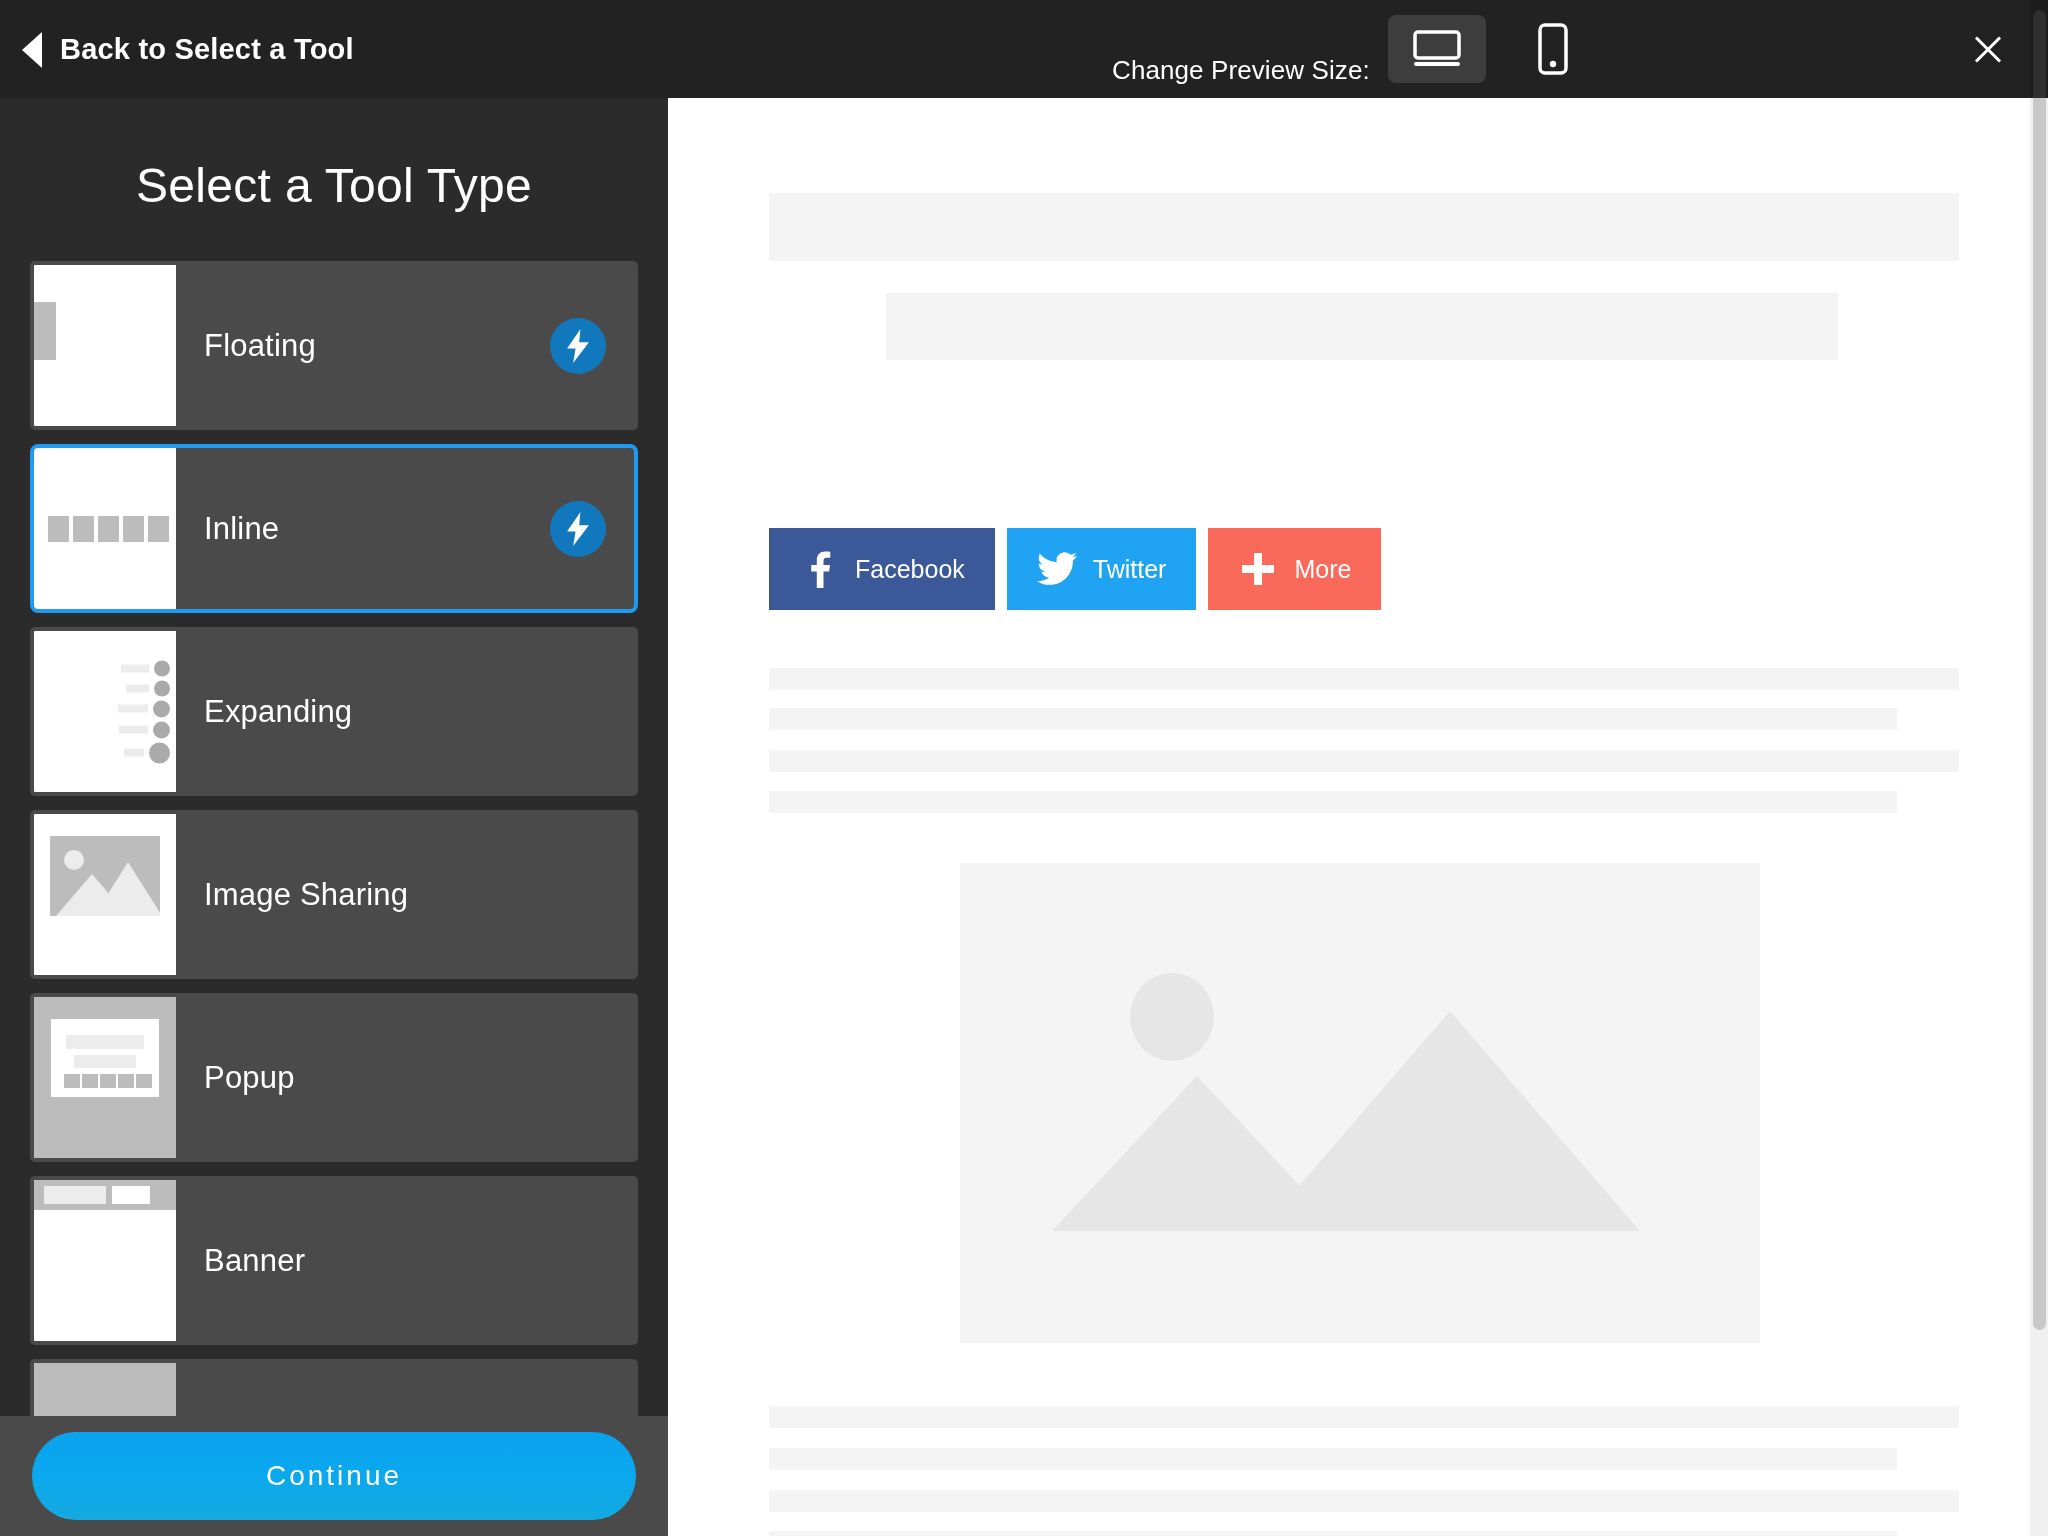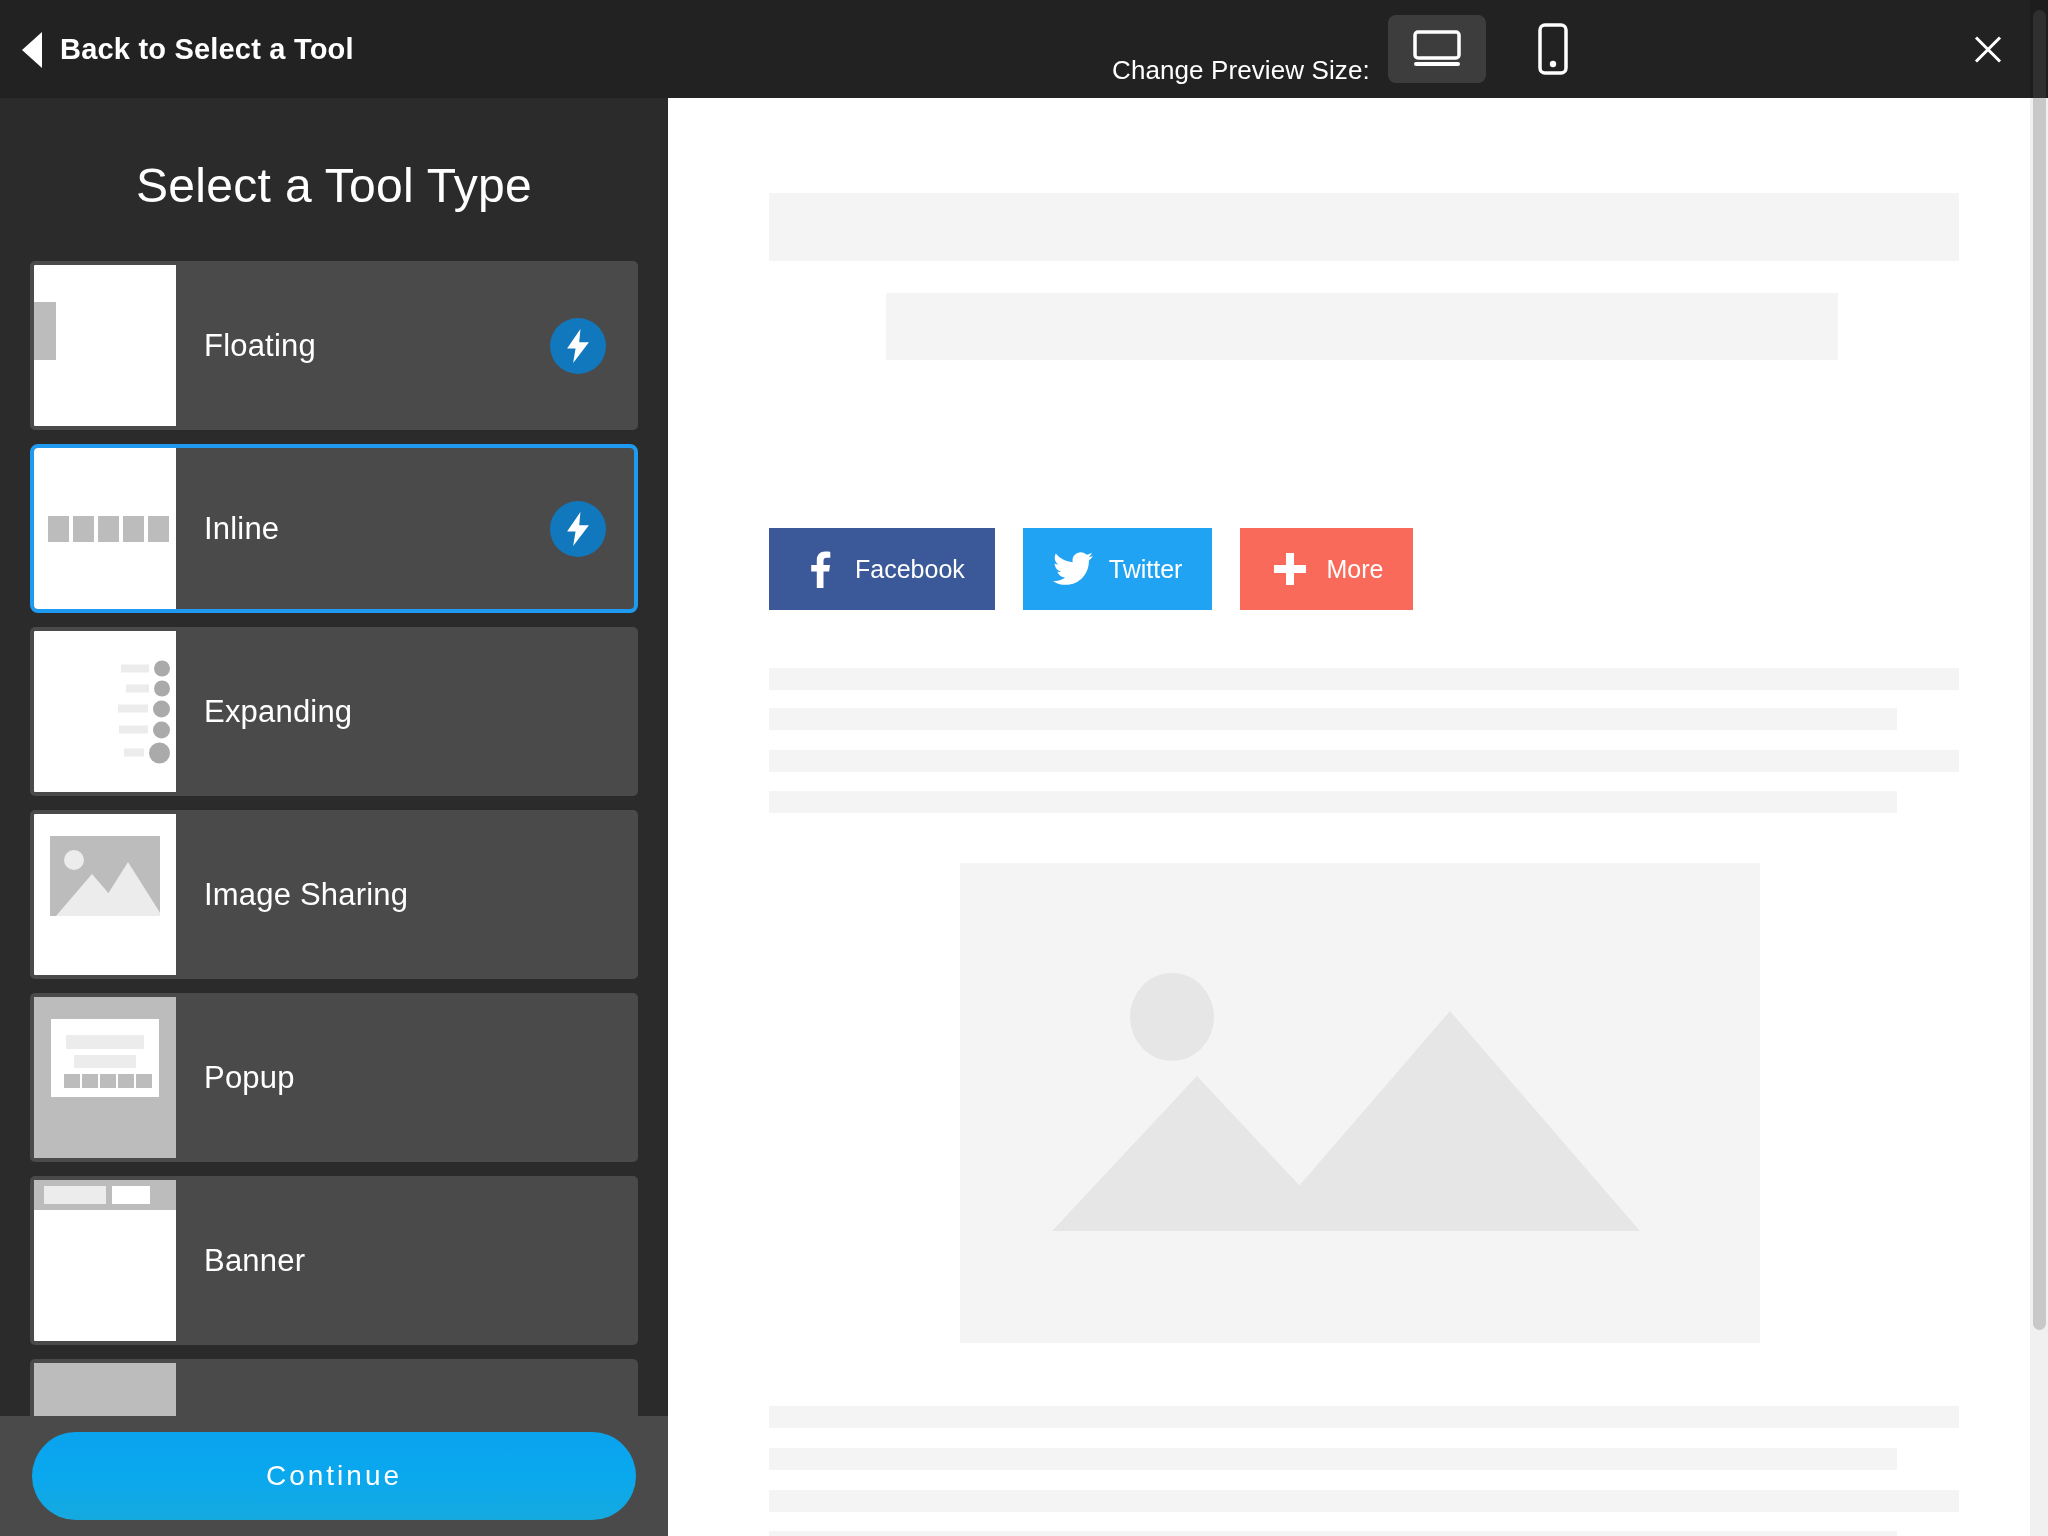--- a/index.html
+++ b/index.html
@@ -253,21 +253,21 @@
   .ph-hero {
     position: absolute; left: 101px; top: 95px;
     width: 1190px; height: 68px;
   }
   .ph-sub {
     position: absolute; left: 218px; top: 195px;
     width: 952px; height: 67px;
   }
   .share-row {
     position: absolute; left: 101px; top: 430px;
-    display: flex; gap: 28px;
+    display: flex; gap: 12px;
   }
   .share-btn {
     height: 82px;
     display: flex; align-items: center;
     padding: 0 30px;
     color: #ffffff;
     font-size: 25px;
     cursor: pointer;
     gap: 16px;
     white-space: nowrap;

